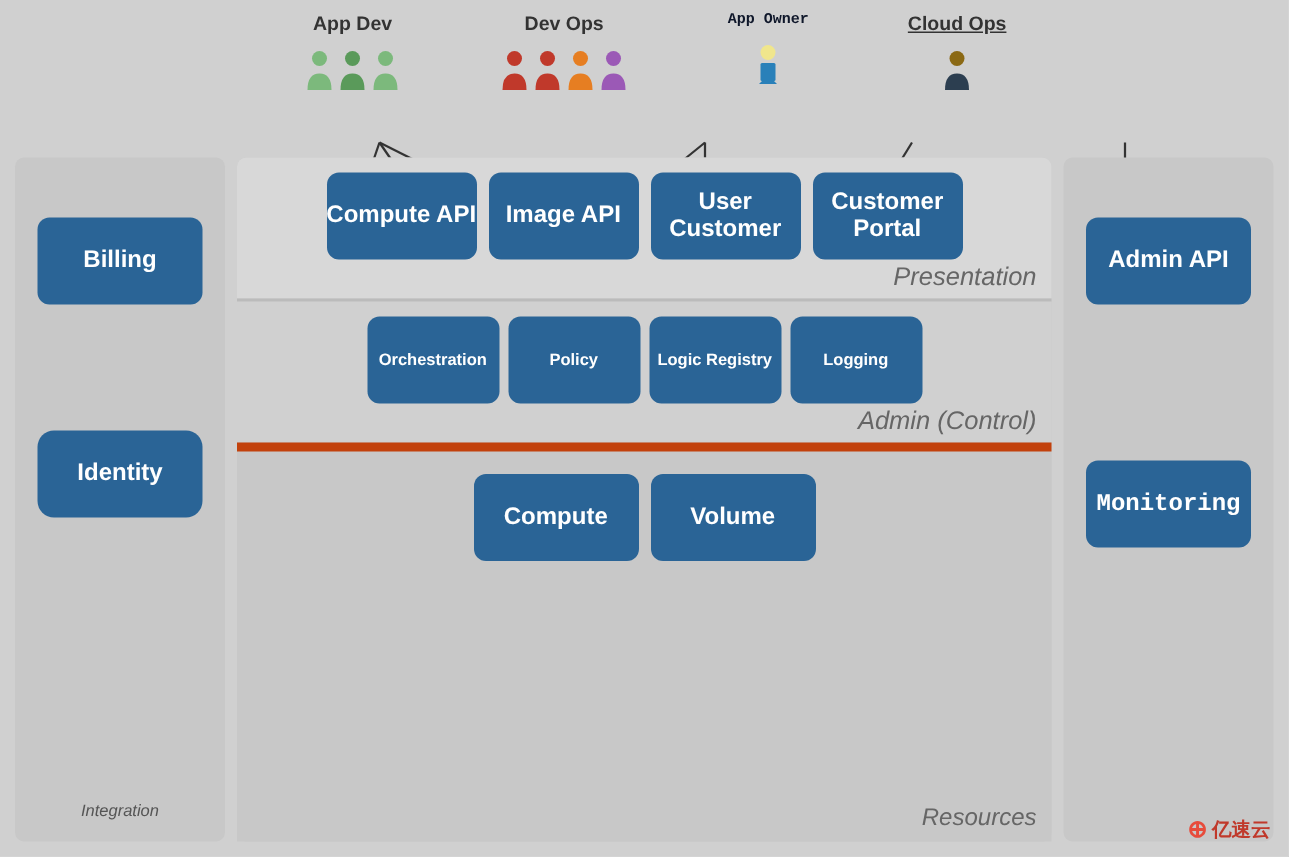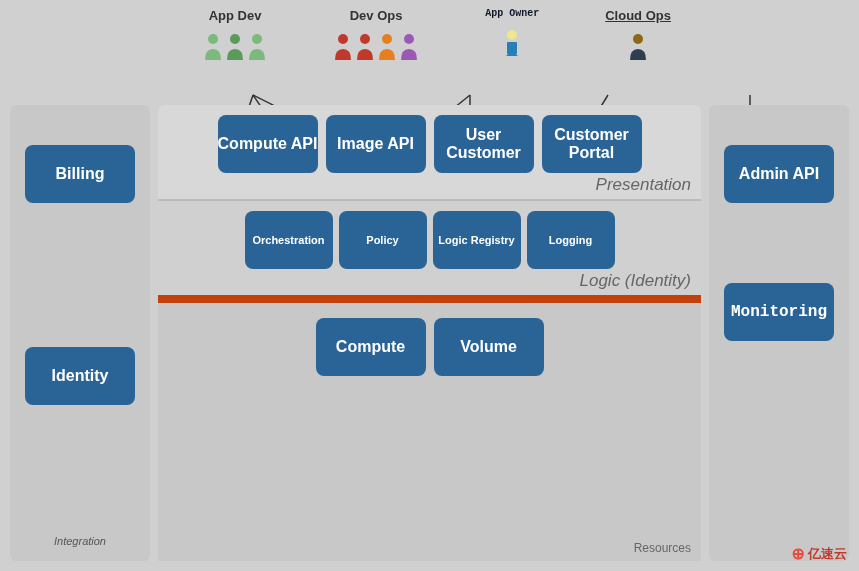--- a/index.html
+++ b/index.html
@@ -51,21 +51,21 @@
       left: 10px;
       top: 105px;
       bottom: 10px;
       width: 140px;
       background: #c8c8c8;
       border-radius: 6px;
       display: flex;
       flex-direction: column;
       align-items: center;
       padding: 10px 8px;
-      gap: 28px;
+      gap: 4px;
     }
 
     .left-panel-label {
       position: absolute;
       bottom: 14px;
       left: 0;
       right: 0;
       text-align: center;
       font-size: 11px;
       color: #555;
@@ -78,21 +78,21 @@
       right: 10px;
       top: 105px;
       bottom: 10px;
       width: 140px;
       background: #c8c8c8;
       border-radius: 6px;
       display: flex;
       flex-direction: column;
       align-items: center;
       padding: 10px 8px;
-      gap: 0;
+      gap: 24px;
     }
 
     
     .blue-box {
       background: #2a6496;
       color: white;
       border-radius: 8px;
       display: flex;
       align-items: center;
       justify-content: center;
@@ -171,41 +171,42 @@
       height: 58px;
       font-size: 11px;
     }
 
     
     .resources-layer {
       background: #c8c8c8;
       padding: 10px;
       flex: 1;
       position: relative;
-      border-top: 8px solid #c2410c;
+      border-top: 6px solid #c2410c;
     }
 
     .resources-boxes {
       display: flex;
       gap: 8px;
       justify-content: center;
       padding-top: 5px;
     }
 
     .resources-box {
       width: 110px;
       height: 58px;
     }
 
     .resources-label {
       position: absolute;
       bottom: 6px;
       right: 10px;
-      font-size: 12px;
+      font-size: 16px;
       color: #666;
+      font-style: italic;
     }
 
     
     .watermark {
       position: absolute;
       bottom: 8px;
       right: 12px;
       font-size: 13px;
       color: #c0392b;
       font-weight: bold;
@@ -308,21 +309,21 @@
       <marker id="arrowhead" markerWidth="8" markerHeight="6" refX="8" refY="3" orient="auto">
         <polygon points="0 0, 8 3, 0 6" fill="#333"></polygon>
       </marker>
     </defs>
   </svg>
 
   <div class="left-panel">
     <div class="blue-box left-right-box" style="margin-top:30px;">
       <span>Billing</span>
     </div>
-    <div class="blue-box left-right-box" style="margin-top:116px;">
+    <div class="blue-box left-right-box" style="margin-top:80px;border-radius:11px;">
       <span>Identity</span>
     </div>
     <span class="left-panel-label">Integration</span>
   </div>
 
   <div class="right-panel">
     <div class="blue-box left-right-box" style="margin-top:30px;">
       <span>Admin API</span>
     </div>
     <div class="blue-box left-right-box" style="margin-top:80px;font-family:Liberation Mono, monospace;">
@@ -358,21 +359,21 @@
         <div class="blue-box logic-box">
           <span>Policy</span>
         </div>
         <div class="blue-box logic-box">
           <span>Logic Registry</span>
         </div>
         <div class="blue-box logic-box">
           <span>Logging</span>
         </div>
       </div>
-      <span class="layer-label">Logic (Identity)</span>
+      <span class="layer-label">Admin (Control)</span>
     </div>
 
     <div class="resources-layer">
       <div class="resources-boxes">
         <div class="blue-box resources-box">
           <span>Compute</span>
         </div>
         <div class="blue-box resources-box">
           <span>Volume</span>
         </div>

